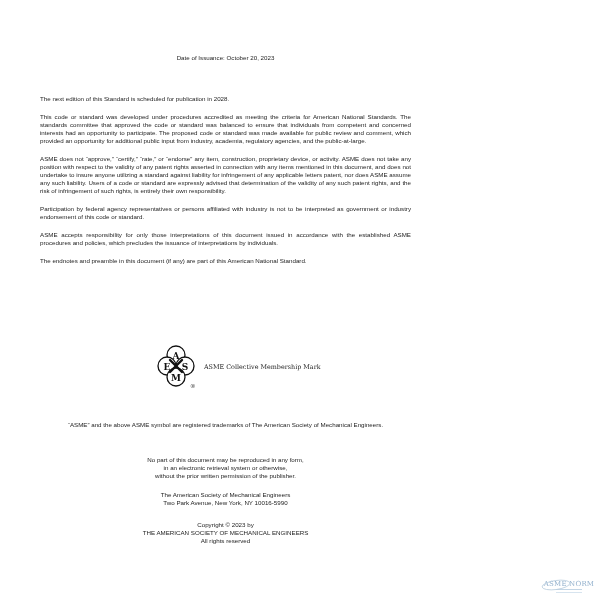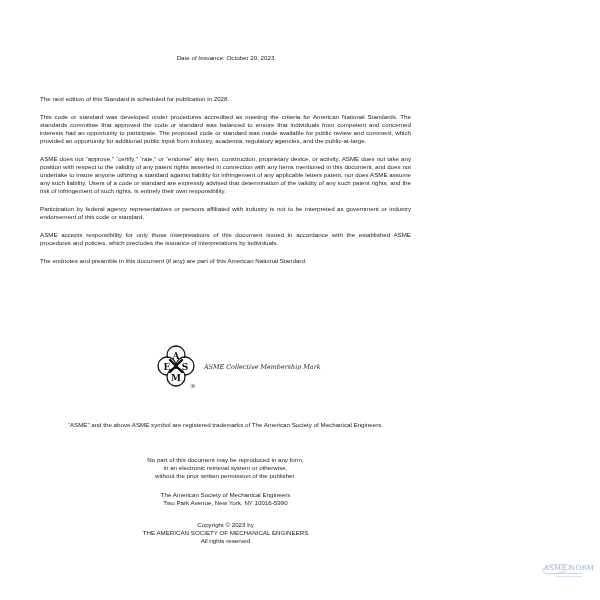--- a/index.html
+++ b/index.html
@@ -35,41 +35,40 @@
     display: flex;
     align-items: center;
   }
   .emblem { width: 40px; height: 46px; display: block; }
   .mark-caption {
     margin-left: 8px;
     font-family: "DejaVu Serif", serif;
     font-size: 6.4px;
     color: #1d1d1d;
     white-space: nowrap;
-    font-style: italic;
   }
   .trademark-line {
     position: absolute;
     top: 421px; left: 40px; width: 371px;
     font-size: 6.2px; line-height: 8px;
     text-align: center;
   }
   .centered-block {
     position: absolute;
     left: 40px; width: 371px;
     font-size: 6.2px; line-height: 8px;
     text-align: center;
   }
   .repro-block   { top: 456px; }
   .publisher-block { top: 491px; }
   .copyright-block { top: 521px; }
   .centered-block span { display: block; }
   .watermark {
     position: absolute;
-    right: 4px; bottom: 19px;
+    right: 4px; bottom: 3px;
     width: 54px; height: 17px;
     text-align: center;
   }
   .watermark-text {
     font-family: "DejaVu Serif", serif;
     font-size: 7px;
     letter-spacing: 0.2px;
     color: #93b1cd;
     white-space: nowrap;
     display: block;

